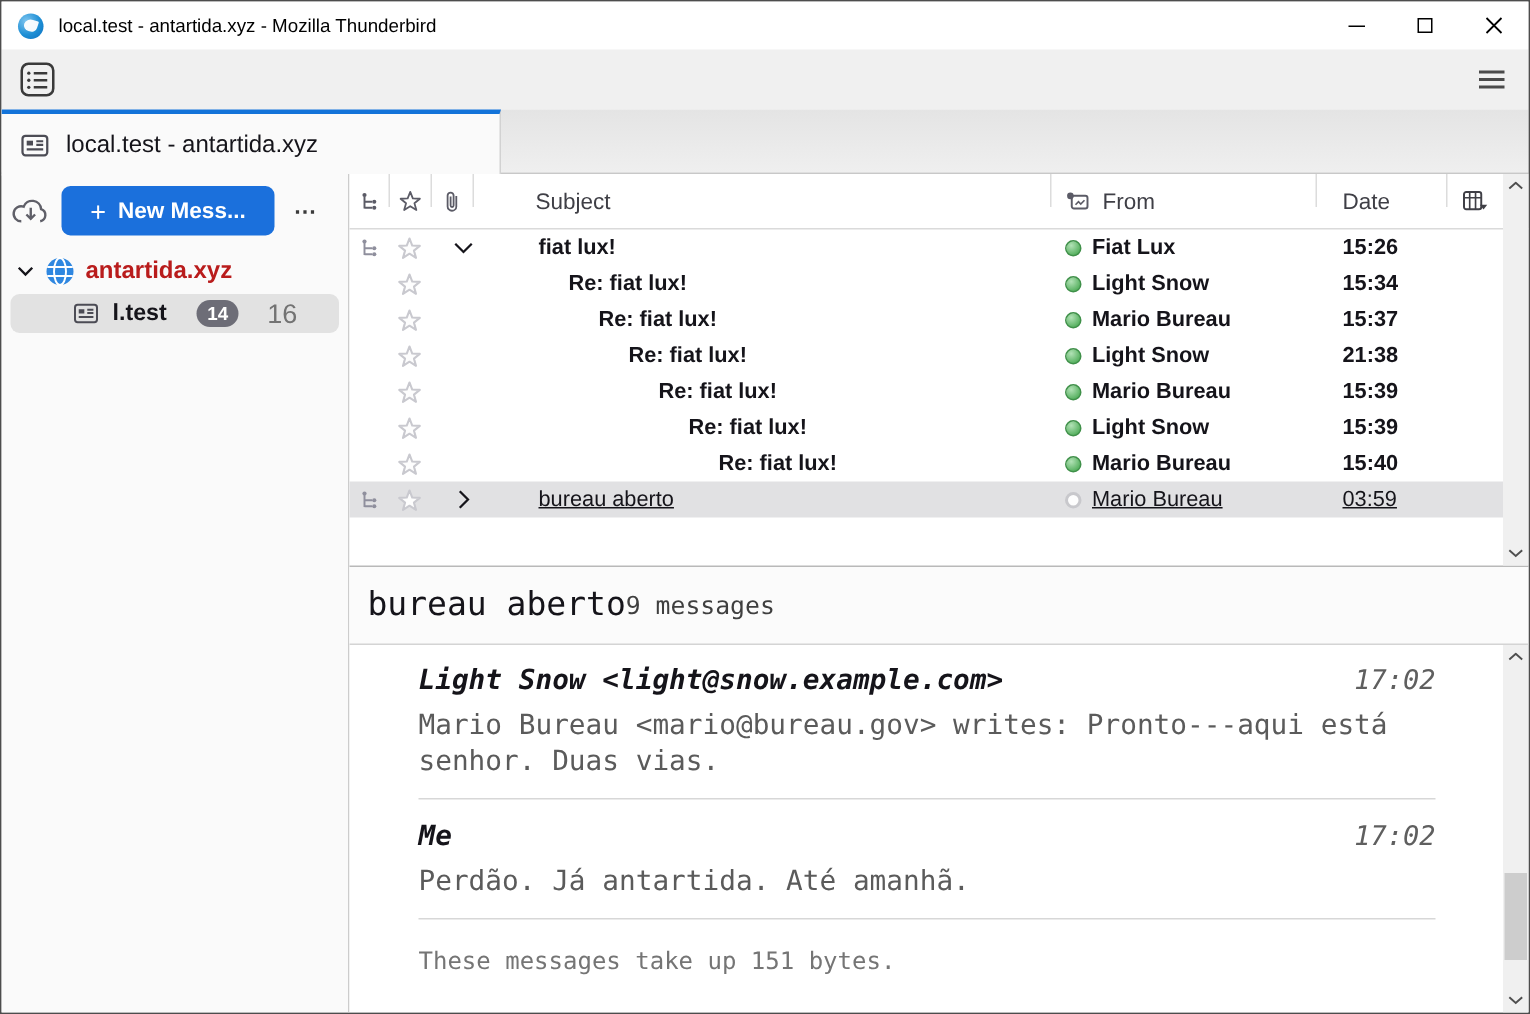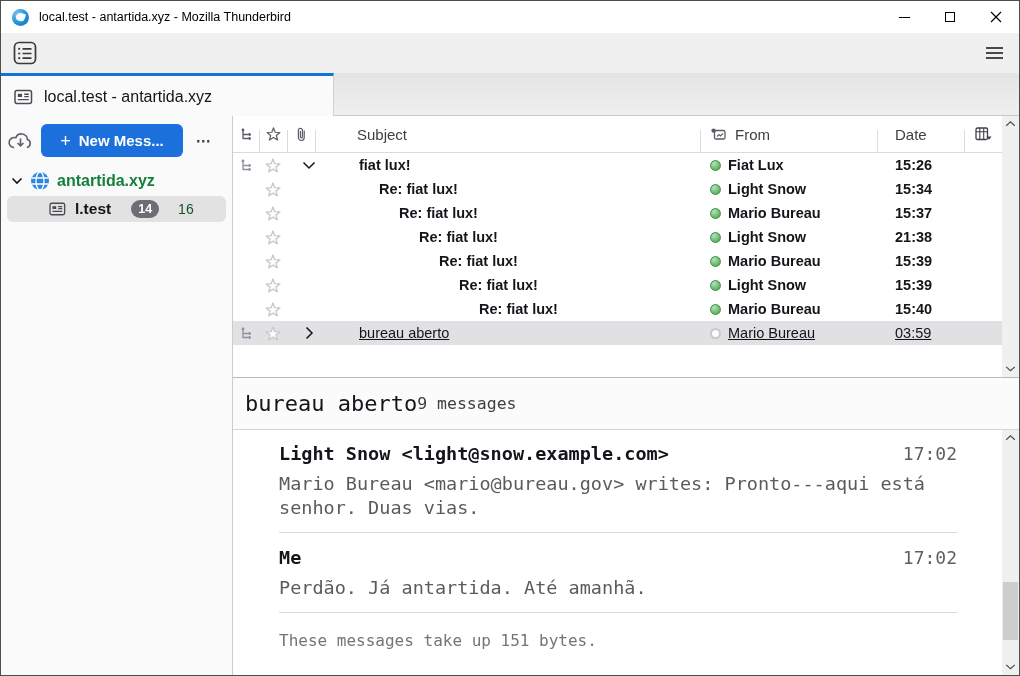--- a/index.html
+++ b/index.html
@@ -27,30 +27,30 @@
     border-right:1px solid #d2d2d2;display:flex;align-items:center;gap:10px;padding-left:13px;}
   .tab-label{font-size:16px;color:#15141a;white-space:nowrap;}
   
   .main{flex:1;display:flex;min-height:0;}
   .sidebar{width:232px;flex:none;background:#fafafa;border-right:1px solid #cccccc;padding-top:8px;}
   .sb-toolbar{display:flex;align-items:center;gap:7px;padding:0 5px 9px 6px;}
   .new-msg-btn{height:33px;width:142px;background:#1b70dc;border:none;border-radius:6px;color:#fff;
     font-family:"Liberation Sans",sans-serif;font-size:15px;font-weight:600;display:flex;align-items:center;justify-content:center;gap:8px;}
   .new-msg-plus{font-size:18px;font-weight:400;line-height:1;}
   .more-btn{width:28px;color:#3a3a3a;font-size:15px;letter-spacing:1.5px;text-align:center;font-weight:700;}
-  .account-row{display:flex;align-items:center;height:29px;padding-left:10px;gap:7px;font-weight:700;font-size:16px;color:#15803d;}
+  .account-row{display:flex;align-items:center;height:29px;padding-left:10px;gap:7px;font-weight:700;font-size:16px;color:#b91c1c;}
   .folder-row{display:flex;align-items:center;height:26px;margin:1px 6px 0 6px;padding-left:42px;gap:8px;
     background:#e2e2e2;border-radius:6px;font-weight:700;font-size:15.5px;color:#15141a;}
   .unread-badge{background:#6d6d77;color:#fff;font-size:12.5px;font-weight:700;border-radius:10px;
     padding:2.5px 7px;margin-left:12px;line-height:1;}
-  .folder-total{font-weight:400;font-size:14px;color:#14532d;margin-left:11px;}
+  .folder-total{font-weight:400;font-size:18px;color:#737373;margin-left:11px;}
   
   .content{flex:1;display:flex;flex-direction:column;min-width:0;background:#fff;}
   .message-list{height:262px;flex:none;position:relative;border-bottom:1px solid #b9b9b9;}
-  .ml-header{height:37px;display:flex;align-items:flex-end;border-bottom:1px solid #dadada;padding-right:17px;}
+  .ml-header{height:37px;display:flex;align-items:flex-start;border-bottom:1px solid #dadada;padding-right:17px;}
   .hcell{display:flex;align-items:center;justify-content:center;height:100%;}
   .hc-thread{width:26px;}.hc-star{width:27px;}.hc-clip{width:27px;}
   .hsep{width:1px;height:22px;background:#dcdcdc;flex:none;}
   .hc-subject{flex:1;justify-content:flex-start;padding-left:41px;font-size:15px;color:#3f3f46;}
   .hc-dot{width:34px;}
   .hc-from{width:142px;justify-content:flex-start;font-size:15px;color:#3f3f46;}
   .hc-date{width:86px;justify-content:flex-start;padding-left:17px;font-size:15px;color:#3f3f46;}
   .hc-picker{width:37px;}
   .ml-rows{margin-right:17px;}
   .ml-row{height:24px;display:flex;align-items:center;font-size:14.5px;color:#15141a;}
@@ -76,21 +76,21 @@
   .mp-header{height:52px;flex:none;display:flex;align-items:center;background:#fbfbfb;
     border-bottom:1px solid #d4d4d4;padding:0 12px 0 10px;}
   .mp-title{font-family:"DejaVu Sans Mono",monospace;font-size:22px;color:#15141a;margin-left:2px;}
   .mp-count{font-family:"DejaVu Sans Mono",monospace;font-size:16.5px;color:#3f3f3f;margin-left:0;}
   .mp-actions{margin-left:auto;display:flex;gap:8px;}
   .mp-btn{height:30px;display:flex;align-items:center;gap:6px;padding:0 10px;background:#fbfbfb;
     border:1px solid #b5b5b5;border-radius:3px;font-family:"Liberation Sans",sans-serif;font-size:13px;color:#15141a;}
   .mp-body-wrap{flex:1;position:relative;min-height:0;}
   .mp-body{position:absolute;inset:0;padding:13px 62px 0 46px;font-family:"DejaVu Sans Mono",monospace;overflow:hidden;}
   .msg{border-bottom:1px solid #d7d7d7;padding-bottom:12px;margin-bottom:14px;}
-  .msg-header{display:flex;justify-content:space-between;align-items:flex-start;}
+  .msg-header{display:flex;justify-content:space-between;align-items:flex-start;font-style:italic;}
   .msg-sender{font-weight:700;font-size:18.5px;color:#15141a;}
   .msg-time{font-size:18px;color:#5f5f5f;}
   .msg-body{margin-top:8px;font-size:18.5px;line-height:24px;color:#5b5b5b;max-width:678px;}
   .mp-footer{font-size:16px;color:#757575;margin-top:18px;}
   svg{display:block;}
 </style>
 </head>
 <body>
 
 <div class="window">

